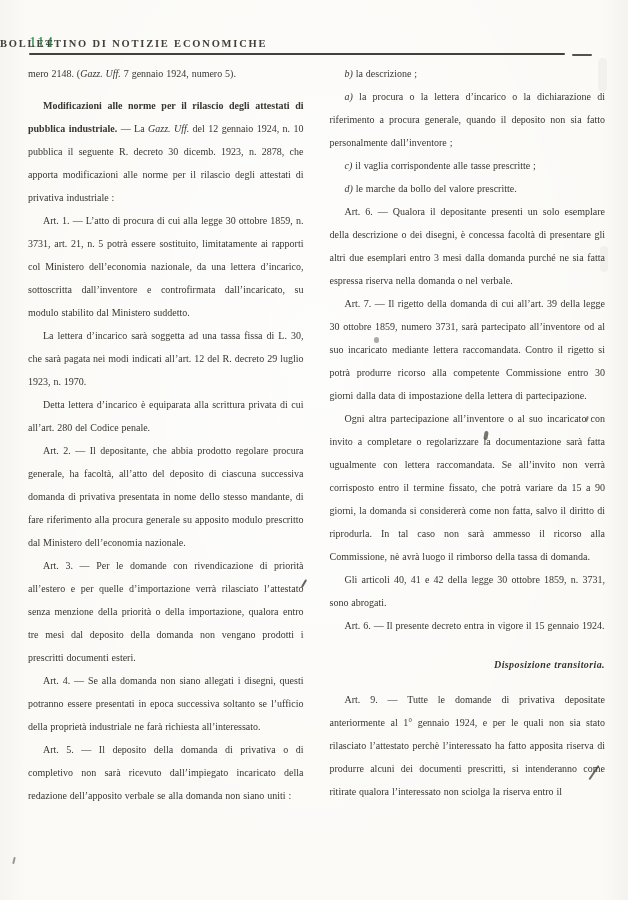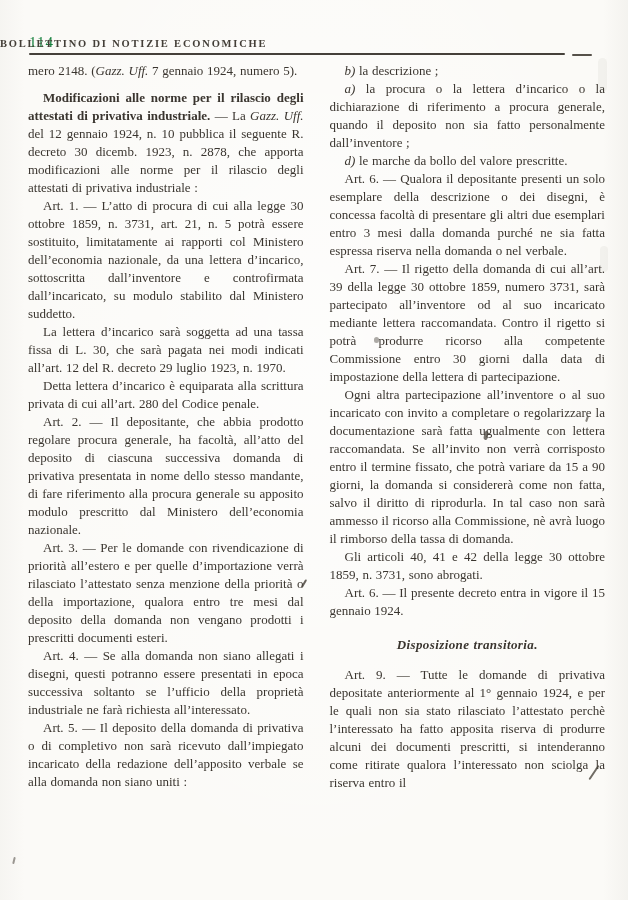--- a/index.html
+++ b/index.html
@@ -33,29 +33,29 @@
     background:#56514a;border-radius:1px;
   }
 
   
   .content{
     position:absolute;top:62px;left:28px;width:577px;
     display:flex;gap:26px;
   }
   .col{
     flex:1 1 0;min-width:0;
-    font-size:13px;line-height:18px;
+    font-size:10px;line-height:23px;
     text-align:justify;
     word-spacing:.4px;
   }
   .para{margin:0;text-indent:15px;}
   .para.no-indent{text-indent:0;}
   .para.lead{margin-top:9px;}
   .para.heading{
-    text-align:center;text-indent:0;
+    text-align:right;text-indent:0;
     margin:16px 0 12px 0;
     font-style:italic;font-weight:700;
     letter-spacing:.4px;
   }
   .seg-bold{font-weight:700;}
   .seg-italic{font-style:italic;}
   .seg-bolditalic{font-style:italic;font-weight:700;}
 
   
   .mark{position:absolute;background:#4c473f;}
@@ -72,32 +72,33 @@
 <body>
 
 <div class="page-number">114</div>
 <div class="running-title">BOLLETTINO DI NOTIZIE ECONOMICHE</div>
 <div class="header-rule"></div>
 <div class="header-rule-dash"></div>
 
 <div class="content">
   <div class="col">
       <p class="para no-indent"><span>mero 2148. (</span><span class="seg-italic">Gazz. Uff.</span><span> 7 gennaio 1924, numero 5).</span></p>
-      <p class="para lead"><span class="seg-bold">Modificazioni alle norme per il rilascio degli attestati di privativa industriale.</span><span> — La </span><span class="seg-italic">Gazz. Uff.</span><span> del 12 gennaio 1924, n. 10 pubblica il seguente R. decreto 30 dicemb. 1923, n. 2878, che apporta modificazioni alle norme per il rilascio degli attestati di privativa industriale :</span></p>
+      <p class="para lead"><span class="seg-bold">Modificazioni alle norme per il rilascio degli attestati di pubblica industriale.</span><span> — La </span><span class="seg-italic">Gazz. Uff.</span><span> del 12 gennaio 1924, n. 10 pubblica il seguente R. decreto 30 dicemb. 1923, n. 2878, che apporta modificazioni alle norme per il rilascio degli attestati di privativa industriale :</span></p>
       <p class="para"><span>Art. 1. — L’atto di procura di cui alla legge 30 ottobre 1859, n. 3731, art. 21, n. 5 potrà essere sostituito, limitatamente ai rapporti col Ministero dell’economia nazionale, da una lettera d’incarico, sottoscritta dall’inventore e controfirmata dall’incaricato, su modulo stabilito dal Ministero suddetto.</span></p>
       <p class="para"><span>La lettera d’incarico sarà soggetta ad una tassa fissa di L. 30, che sarà pagata nei modi indicati all’art. 12 del R. decreto 29 luglio 1923, n. 1970.</span></p>
       <p class="para"><span>Detta lettera d’incarico è equiparata alla scrittura privata di cui all’art. 280 del Codice penale.</span></p>
       <p class="para"><span>Art. 2. — Il depositante, che abbia prodotto regolare procura generale, ha facoltà, all’atto del deposito di ciascuna successiva domanda di privativa presentata in nome dello stesso mandante, di fare riferimento alla procura generale su apposito modulo prescritto dal Ministero dell’economia nazionale.</span></p>
       <p class="para"><span>Art. 3. — Per le domande con rivendicazione di priorità all’estero e per quelle d’importazione verrà rilasciato l’attestato senza menzione della priorità o della importazione, qualora entro tre mesi dal deposito della domanda non vengano prodotti i prescritti documenti esteri.</span></p>
       <p class="para"><span>Art. 4. — Se alla domanda non siano allegati i disegni, questi potranno essere presentati in epoca successiva soltanto se l’ufficio della proprietà industriale ne farà richiesta all’interessato.</span></p>
       <p class="para"><span>Art. 5. — Il deposito della domanda di privativa o di completivo non sarà ricevuto dall’impiegato incaricato della redazione dell’apposito verbale se alla domanda non siano uniti :</span></p>
     </div>
   <div class="col">
       <p class="para"><span class="seg-italic">b)</span><span> la descrizione ;</span></p>
       <p class="para"><span class="seg-italic">a)</span><span> la procura o la lettera d’incarico o la dichiarazione di riferimento a procura generale, quando il deposito non sia fatto personalmente dall’inventore ;</span></p>
+      <p class="para"><span class="seg-italic">c)</span><span> il vaglia corrispondente alle tasse prescritte ;</span></p>
       <p class="para"><span class="seg-italic">d)</span><span> le marche da bollo del valore prescritte.</span></p>
       <p class="para"><span>Art. 6. — Qualora il depositante presenti un solo esemplare della descrizione o dei disegni, è concessa facoltà di presentare gli altri due esemplari entro 3 mesi dalla domanda purché ne sia fatta espressa riserva nella domanda o nel verbale.</span></p>
       <p class="para"><span>Art. 7. — Il rigetto della domanda di cui all’art. 39 della legge 30 ottobre 1859, numero 3731, sarà partecipato all’inventore od al suo incaricato mediante lettera raccomandata. Contro il rigetto si potrà produrre ricorso alla competente Commissione entro 30 giorni dalla data di impostazione della lettera di partecipazione.</span></p>
       <p class="para"><span>Ogni altra partecipazione all’inventore o al suo incaricato con invito a completare o regolarizzare la documentazione sarà fatta ugualmente con lettera raccomandata. Se all’invito non verrà corrisposto entro il termine fissato, che potrà variare da 15 a 90 giorni, la domanda si considererà come non fatta, salvo il diritto di riprodurla. In tal caso non sarà ammesso il ricorso alla Commissione, nè avrà luogo il rimborso della tassa di domanda.</span></p>
       <p class="para"><span>Gli articoli 40, 41 e 42 della legge 30 ottobre 1859, n. 3731, sono abrogati.</span></p>
       <p class="para"><span>Art. 6. — Il presente decreto entra in vigore il 15 gennaio 1924.</span></p>
       <p class="para heading"><span class="seg-bolditalic">Disposizione transitoria.</span></p>
       <p class="para"><span>Art. 9. — Tutte le domande di privativa depositate anteriormente al 1° gennaio 1924, e per le quali non sia stato rilasciato l’attestato perchè l’interessato ha fatto apposita riserva di produrre alcuni dei documenti prescritti, si intenderanno come ritirate qualora l’interessato non sciolga la riserva entro il</span></p>
     </div>
 </div>

